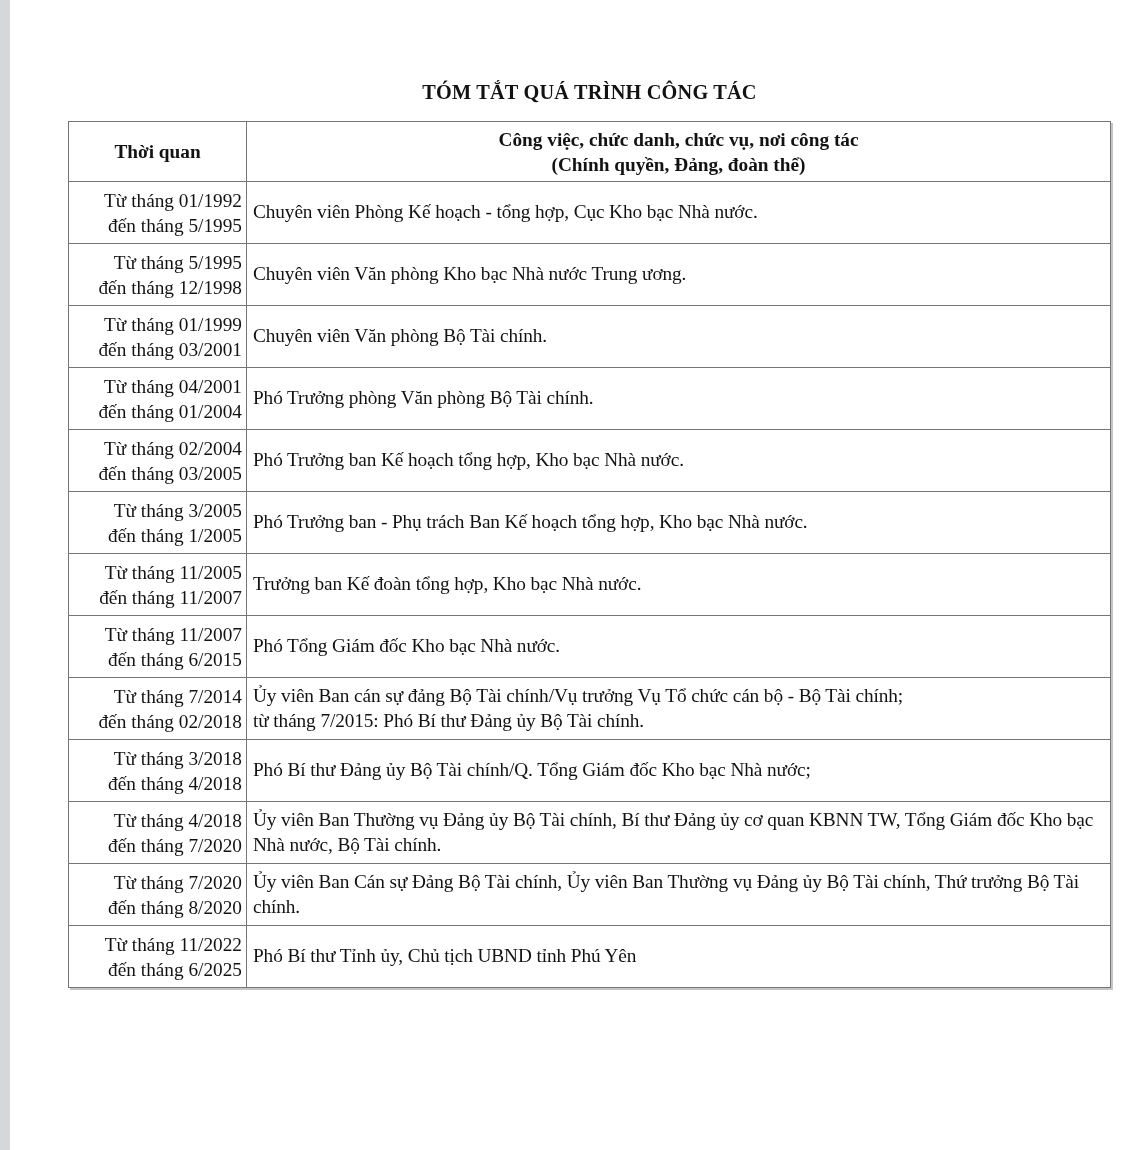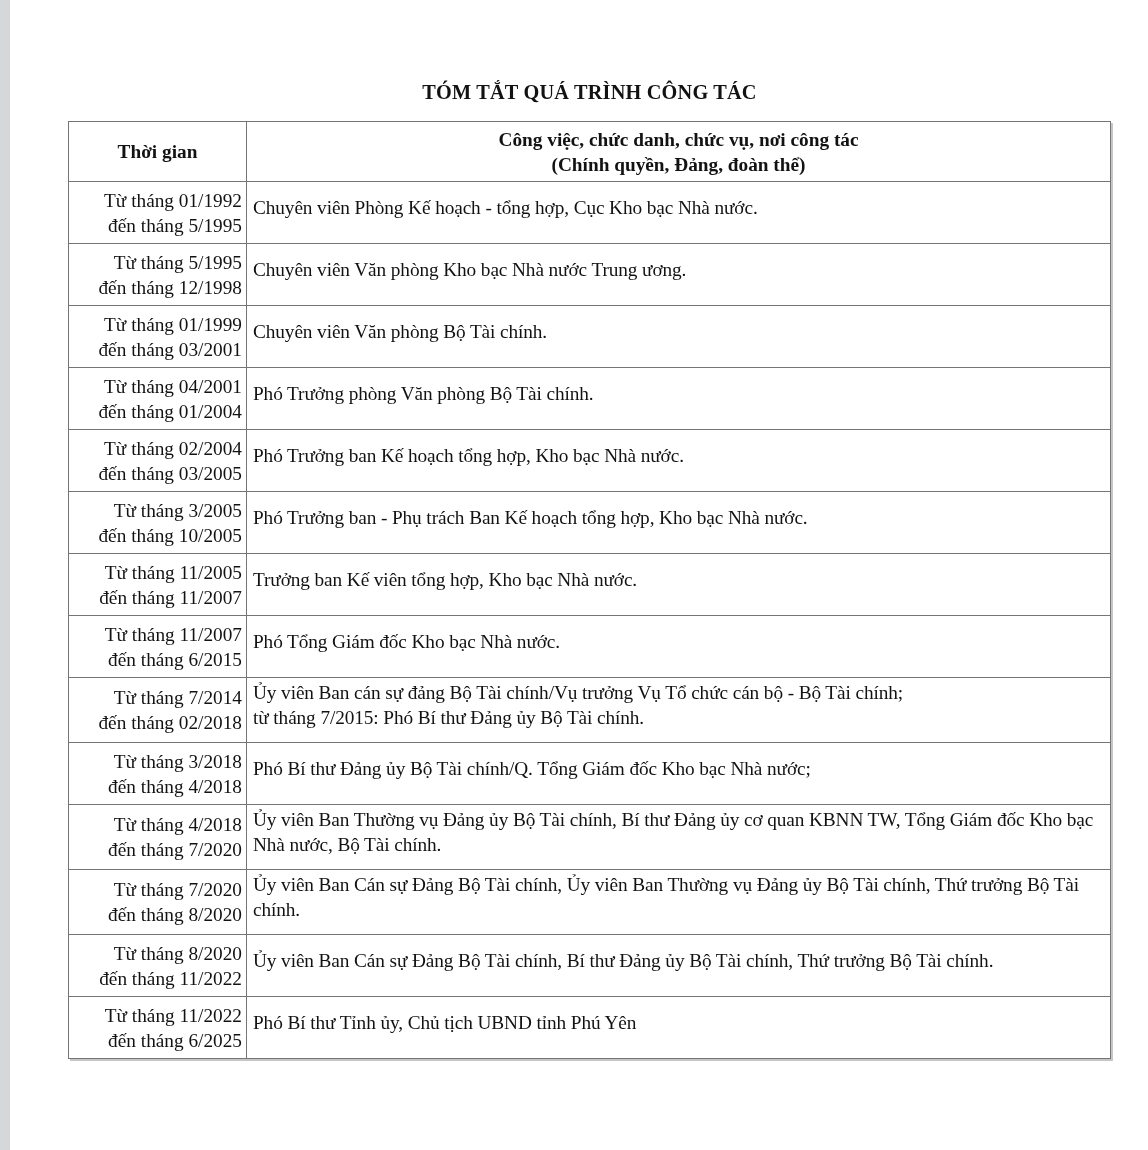--- a/index.html
+++ b/index.html
@@ -61,42 +61,42 @@
     font-weight: bold;
     text-align: center;
   }
   tbody td { height: 62px; }
   td.time-cell {
     text-align: right;
     padding: 2px 4px;
   }
   td.work-cell {
     text-align: left;
-    padding: 2px 4px 12px 6px;
+    padding: 2px 4px 4px 6px;
     letter-spacing: -0.1px;
   }
   .hdr-line, .time-line, .work-line { display: block; }
 </style>
 </head>
 <body>
 
 <div class="page-edge"></div>
 
 <div class="doc">
   <h1 class="doc-title">TÓM TẮT QUÁ TRÌNH CÔNG TÁC</h1>
 
   <table class="career">
     <colgroup>
       <col class="col-time">
       <col class="col-work">
     </colgroup>
     <thead>
       <tr>
         <th>
-          <span class="hdr-line">Thời gian</span>
+          <span class="hdr-line">Thời quan</span>
         </th>
         <th>
           <span class="hdr-line">Công việc, chức danh, chức vụ, nơi công tác</span>
           <span class="hdr-line">(Chính quyền, Đảng, đoàn thể)</span>
         </th>
       </tr>
     </thead>
     <tbody>
         <tr>
     <td class="time-cell">
@@ -139,33 +139,33 @@
       <span class="time-line">Từ tháng 02/2004</span>
       <span class="time-line">đến tháng 03/2005</span>
     </td>
     <td class="work-cell">
             <span class="work-line">Phó Trưởng ban Kế hoạch tổng hợp, Kho bạc Nhà nước.</span>
           </td>
   </tr>
         <tr>
     <td class="time-cell">
       <span class="time-line">Từ tháng 3/2005</span>
-      <span class="time-line">đến tháng 10/2005</span>
+      <span class="time-line">đến tháng 1/2005</span>
     </td>
     <td class="work-cell">
             <span class="work-line">Phó Trưởng ban - Phụ trách Ban Kế hoạch tổng hợp, Kho bạc Nhà nước.</span>
           </td>
   </tr>
         <tr>
     <td class="time-cell">
       <span class="time-line">Từ tháng 11/2005</span>
       <span class="time-line">đến tháng 11/2007</span>
     </td>
     <td class="work-cell">
-            <span class="work-line">Trưởng ban Kế viên tổng hợp, Kho bạc Nhà nước.</span>
+            <span class="work-line">Trưởng ban Kế đoàn tổng hợp, Kho bạc Nhà nước.</span>
           </td>
   </tr>
         <tr>
     <td class="time-cell">
       <span class="time-line">Từ tháng 11/2007</span>
       <span class="time-line">đến tháng 6/2015</span>
     </td>
     <td class="work-cell">
             <span class="work-line">Phó Tổng Giám đốc Kho bạc Nhà nước.</span>
           </td>
@@ -198,29 +198,20 @@
             <span class="work-line">Ủy viên Ban Thường vụ Đảng ủy Bộ Tài chính, Bí thư Đảng ủy cơ quan KBNN TW, Tổng Giám đốc Kho bạc Nhà nước, Bộ Tài chính.</span>
           </td>
   </tr>
         <tr>
     <td class="time-cell">
       <span class="time-line">Từ tháng 7/2020</span>
       <span class="time-line">đến tháng 8/2020</span>
     </td>
     <td class="work-cell">
             <span class="work-line">Ủy viên Ban Cán sự Đảng Bộ Tài chính, Ủy viên Ban Thường vụ Đảng ủy Bộ Tài chính, Thứ trưởng Bộ Tài chính.</span>
-          </td>
-  </tr>
-        <tr>
-    <td class="time-cell">
-      <span class="time-line">Từ tháng 8/2020</span>
-      <span class="time-line">đến tháng 11/2022</span>
-    </td>
-    <td class="work-cell">
-            <span class="work-line">Ủy viên Ban Cán sự Đảng Bộ Tài chính, Bí thư Đảng ủy Bộ Tài chính, Thứ trưởng Bộ Tài chính.</span>
           </td>
   </tr>
         <tr>
     <td class="time-cell">
       <span class="time-line">Từ tháng 11/2022</span>
       <span class="time-line">đến tháng 6/2025</span>
     </td>
     <td class="work-cell">
             <span class="work-line">Phó Bí thư Tỉnh ủy, Chủ tịch UBND tỉnh Phú Yên</span>
           </td>

